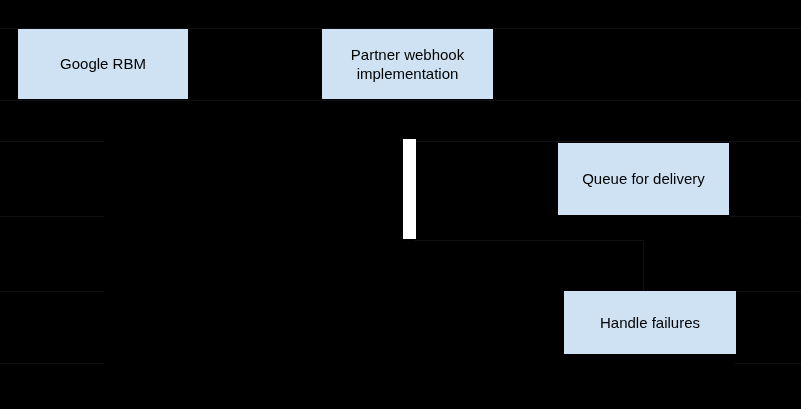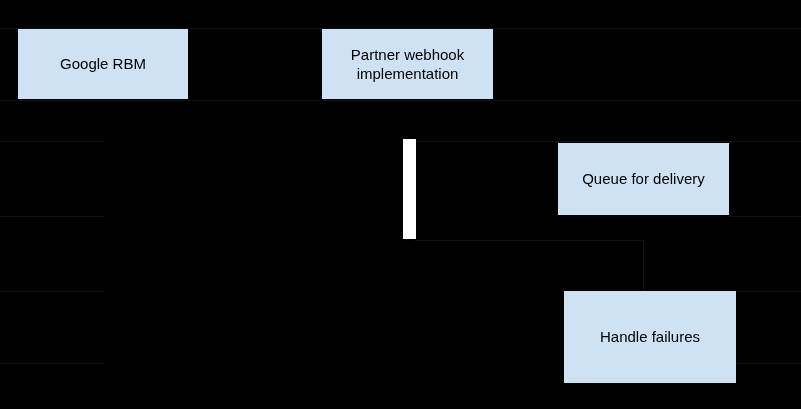--- a/index.html
+++ b/index.html
@@ -24,21 +24,21 @@
     align-items: center;
     justify-content: center;
     text-align: center;
     font-size: 15px;
     line-height: 1.3;
     z-index: 3;
   }
   .node-google-rbm        { left: 18px;  top: 29px;  width: 170px; height: 70px; }
   .node-partner-webhook   { left: 322px; top: 29px;  width: 171px; height: 70px; }
   .node-queue-delivery    { left: 558px; top: 143px; width: 171px; height: 72px; }
-  .node-handle-failures   { left: 564px; top: 291px; width: 172px; height: 92px; }
+  .node-handle-failures   { left: 564px; top: 291px; width: 172px; height: 63px; }
 
   .activation-bar {
     position: absolute;
     left: 403px;
     top: 139px;
     width: 13px;
     height: 100px;
     background: #ffffff;
     z-index: 4;
   }

